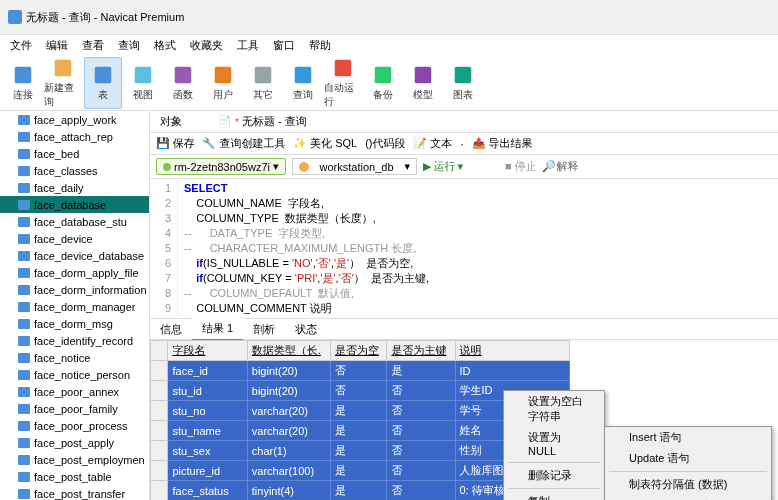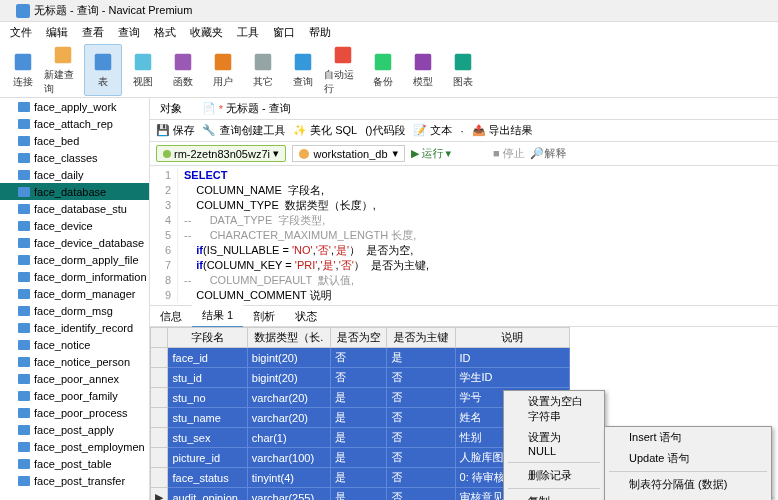--- a/index.html
+++ b/index.html
@@ -1,60 +1,60 @@
 <!DOCTYPE html>
 <html><head>
 <meta charset="utf-8">
 <style>
 * { margin:0; padding:0; box-sizing:border-box; font-family:"Microsoft YaHei",Arial,sans-serif; font-size:11px; }
 body { background:#fff; width:778px; height:500px; overflow:hidden; position:relative; }
-.titlebar { height:22px; background:#f0f0f0; display:flex; align-items:center; padding:0 16px; border-bottom:1px solid #ddd; }
+.titlebar { height:35px; background:#f0f0f0; display:flex; align-items:center; padding:0 8px; border-bottom:1px solid #ddd; }
 .titlebar .ico { width:14px; height:14px; background:#4a90d9; border-radius:2px; margin-right:4px; }
 .menubar { height:20px; display:flex; align-items:center; padding:0 4px; gap:2px; }
 .menubar span { padding:2px 6px; cursor:default; }
 .toolbar { height:56px; display:flex; align-items:center; padding:2px 4px; border-bottom:1px solid #ddd; gap:2px; }
 .tbtn { width:38px; height:52px; display:flex; flex-direction:column; align-items:center; justify-content:center; cursor:pointer; border-radius:2px; }
 .tbtn.sel { background:#d7e8f7; border:1px solid #a0c8e8; }
 .tbtn .ic { width:22px; height:22px; margin-bottom:2px; }
 .tbtn .lbl { font-size:10px; color:#333; }
 .ic svg { width:100%; height:100%; }
 .main { display:flex; height:402px; }
 .sidebar { width:150px; border-right:1px solid #ddd; overflow-y:hidden; background:#fff; }
 .tree-item { height:17px; display:flex; align-items:center; padding-left:18px; cursor:pointer; white-space:nowrap; }
 .tree-item.sel { background:#0f766e; }
 .tree-item .ti { width:12px; height:10px; background:#4a90d9; margin-right:4px; border-radius:1px; flex-shrink:0; }
 .content { flex:1; display:flex; flex-direction:column; overflow:hidden; }
-.tabbar { height:22px; display:flex; align-items:center; border-bottom:1px solid #ddd; padding-left:4px; gap:8px; }
+.tabbar { height:22px; display:flex; align-items:center; border-bottom:1px solid #ddd; padding-left:4px; gap:24px; }
 .tabbar .obj { padding:2px 6px; }
 .tabbar .tab { display:flex; align-items:center; gap:3px; padding:2px 6px; }
 .tabbar .tab .dot { color:#e74c3c; }
 .secbar { height:22px; display:flex; align-items:center; padding:0 6px; gap:8px; border-bottom:1px solid #ddd; }
 .secbar .itm { display:flex; align-items:center; gap:3px; cursor:pointer; }
 .connbar { height:24px; display:flex; align-items:center; padding:0 6px; gap:6px; border-bottom:1px solid #ddd; }
 .connbar .sel { border:1px solid #8bc34a; background:#f1f8e9; padding:1px 6px; border-radius:2px; display:flex; align-items:center; gap:3px; }
 .connbar .dot { width:8px; height:8px; border-radius:50%; background:#8bc34a; }
-.connbar .db { border:1px solid #ccc; padding:1px 6px; display:flex; align-items:center; gap:5px; }
+.connbar .db { border:1px solid #ccc; padding:1px 6px; display:flex; align-items:center; gap:11px; }
 .connbar .dbic { width:10px; height:10px; background:#f0ad4e; border-radius:50%; }
 .connbar .run { color:#2e7d32; display:flex; align-items:center; gap:2px; cursor:pointer; }
 .connbar .stop { color:#999;margin-left:36px; }
 .connbar .exp { color:#666; cursor:pointer; }
 .sql { flex:0 0 auto; display:flex; font-family:Consolas,monospace; font-size:11px; padding:2px 0; background:#fff; }
 .gut { width:28px; text-align:right; color:#999; padding-right:6px; border-right:1px solid #eee; }
 .gut div { height:15px; line-height:15px; }
 .code { flex:1; padding-left:6px; }
 .code div { height:15px; line-height:15px; white-space:pre; }
 .kw { color:#0000cc; font-weight:bold; }
 .str { color:#c41a16;text-align:center; }
 .cmt { color:#999; }
 .restabs { height:22px; display:flex; align-items:center; border-top:1px solid #ddd; border-bottom:1px solid #ddd; }
 .restabs span { padding:3px 10px; cursor:pointer; }
 .restabs .act { background:#fff; border-bottom:2px solid #4a90d9; }
 .grid { flex:1; overflow:auto; position:relative; }
 table { border-collapse:collapse; width:420px; }
-th { background:#f0f0f0; border:1px solid #ccc; padding:2px 4px; text-align:center; font-weight:normal; white-space:nowrap; }
+th { background:#f0f0f0; border:1px solid #ccc; padding:2px 4px; text-align:left; font-weight:normal; white-space:nowrap;text-decoration:underline; }
 td { background:#3968c8; color:#fff; border:1px solid #6088d8; padding:2px 4px; white-space:nowrap; }
 .rowptr { width:10px; background:#f0f0f0 !important; color:#333 !important; border:1px solid #ccc !important; }
 .ctx { position:absolute; background:#f0f0f0; border:1px solid #999; box-shadow:2px 2px 4px rgba(0,0,0,.3); z-index:10; }
 .ctx .mi { padding:3px 20px 3px 24px; cursor:default; display:flex; align-items:center; justify-content:space-between; }
 .ctx .sep { height:1px; background:#ccc; margin:2px 4px; }
 .ctx1 { left:503px; top:390px; width:102px; }
 .ctx2 { left:604px; top:426px; width:168px; }
 .wm { position:absolute; right:4px; bottom:2px; color:#ccc; font-size:10px; }
 </style>
 </head>

